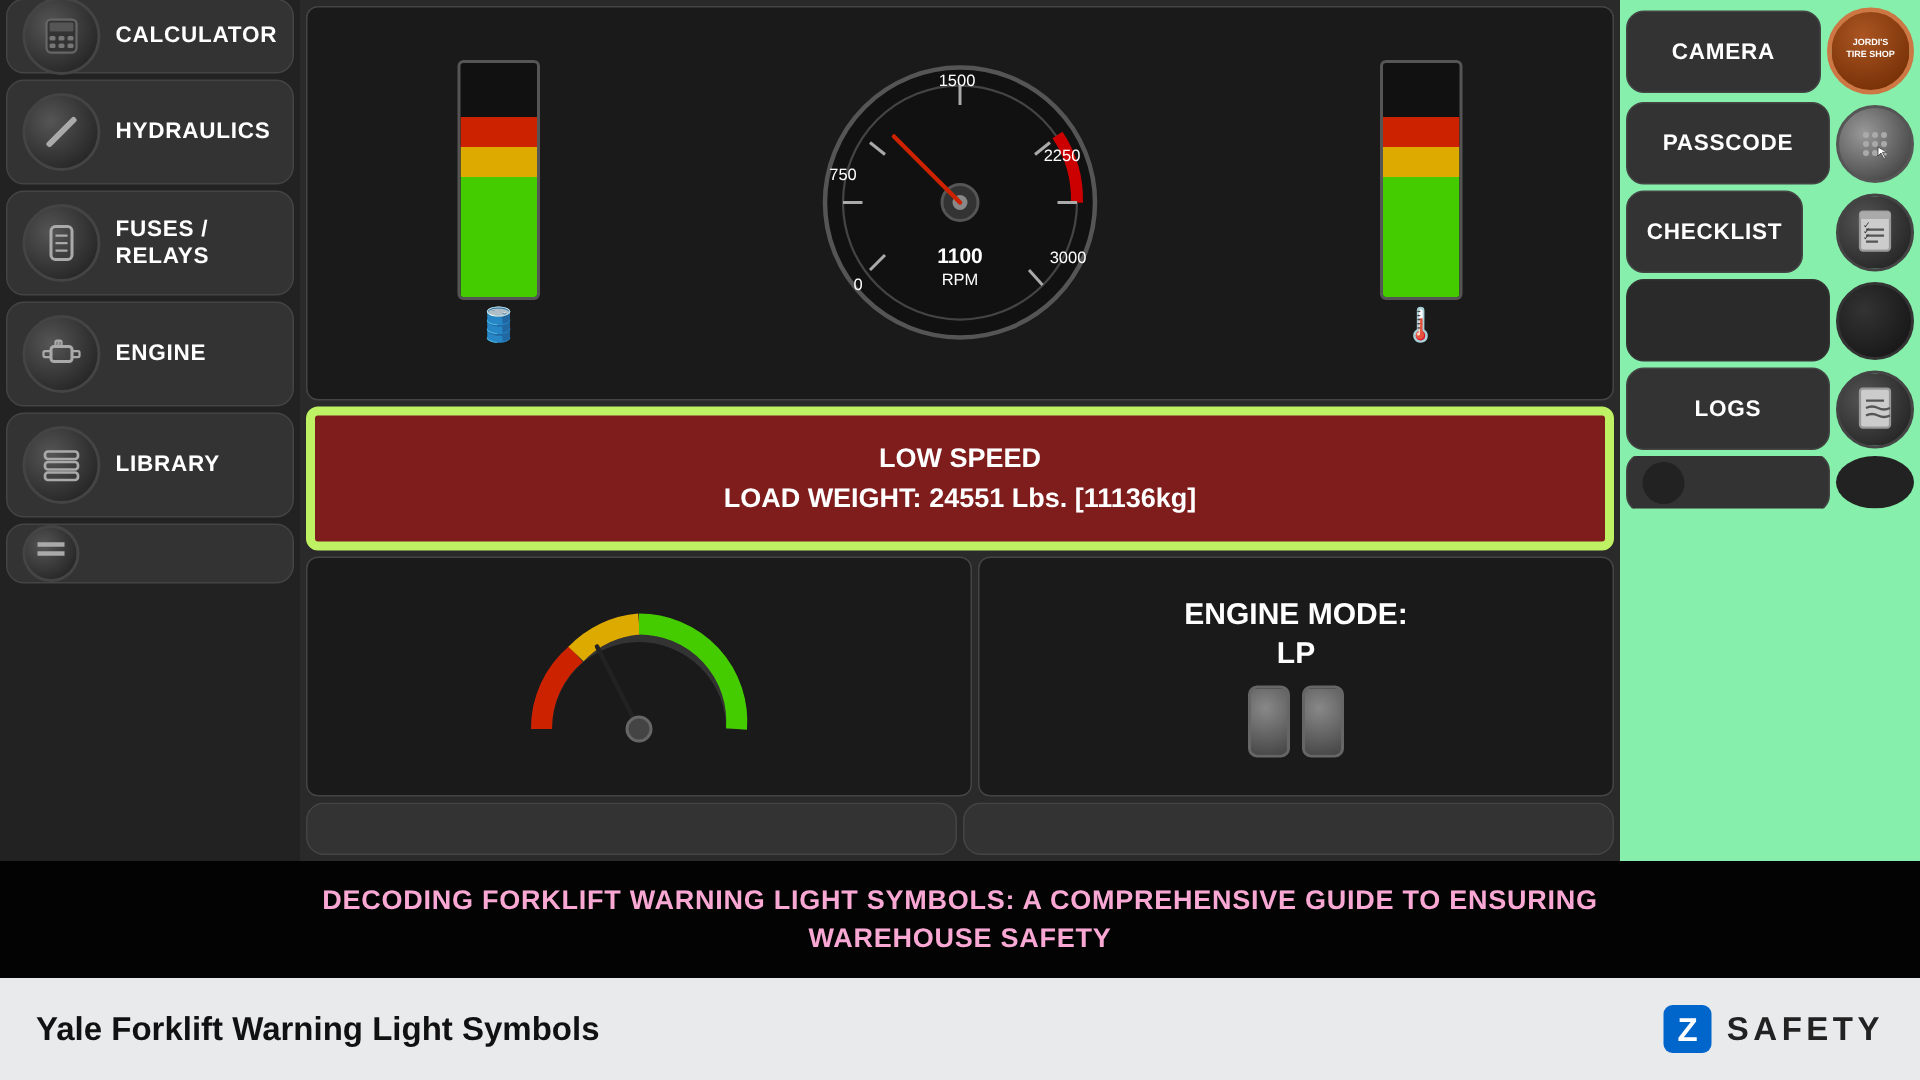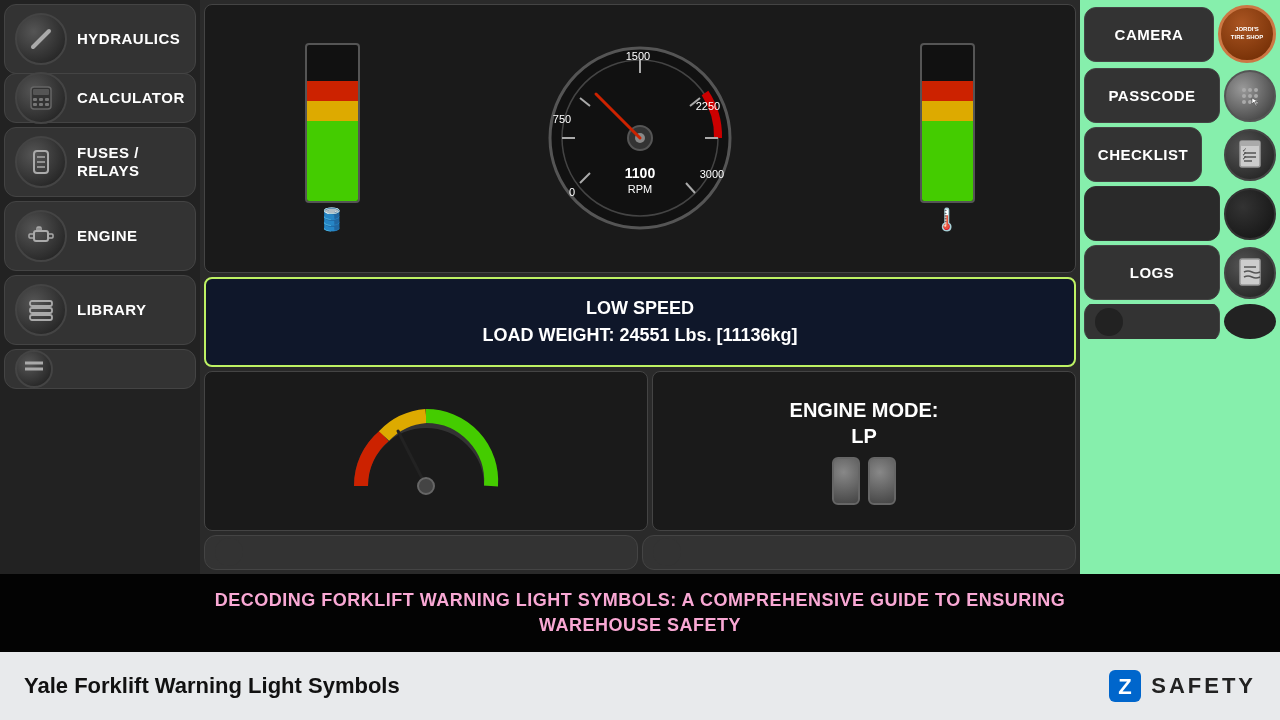--- a/index.html
+++ b/index.html
@@ -121,22 +121,22 @@
       position: relative;
     }
 
     .tacho-svg {
       width: 200px;
       height: 200px;
     }
 
     
     .info-panel {
-      background: #0f172a;
-      border: 2px solid #bef264;
+      background: #7f1d1d;
+      border: 6px solid #bef264;
       border-radius: 8px;
       padding: 15px;
       text-align: center;
       min-height: 90px;
       display: flex;
       flex-direction: column;
       align-items: center;
       justify-content: center;
     }
 
@@ -348,46 +348,46 @@
     }
   </style>
 </head>
 <body>
 
 <div class="main-container">
   <div class="dashboard">
     <div class="dashboard-content">
 
       <div class="left-sidebar">
-
-        <div class="nav-btn">
-          <div class="nav-icon">
-            <svg width="28" height="28" viewBox="0 0 28 28">
-              <line x1="6" y1="22" x2="22" y2="6" stroke="#aaa" stroke-width="4" stroke-linecap="round"></line>
-            </svg>
-          </div>
-          <span class="nav-label">HYDRAULICS</span>
-        </div>
 
         <div class="nav-btn" style="height:50px; min-height:auto; margin-top:-5px;">
           <div class="nav-icon">
             <svg width="28" height="28" viewBox="0 0 28 28">
               <rect x="4" y="3" width="20" height="22" rx="3" fill="#333" stroke="#666" stroke-width="1.5"></rect>
               <rect x="6" y="5" width="16" height="6" rx="1" fill="#555"></rect>
               <rect x="6" y="14" width="4" height="3" rx="1" fill="#777"></rect>
               <rect x="12" y="14" width="4" height="3" rx="1" fill="#777"></rect>
               <rect x="18" y="14" width="4" height="3" rx="1" fill="#777"></rect>
               <rect x="6" y="19" width="4" height="3" rx="1" fill="#777"></rect>
               <rect x="12" y="19" width="4" height="3" rx="1" fill="#777"></rect>
               <rect x="18" y="19" width="4" height="3" rx="1" fill="#777"></rect>
             </svg>
           </div>
           <span class="nav-label">CALCULATOR</span>
         </div>
 
+        <div class="nav-btn">
+          <div class="nav-icon">
+            <svg width="28" height="28" viewBox="0 0 28 28">
+              <line x1="6" y1="22" x2="22" y2="6" stroke="#aaa" stroke-width="4" stroke-linecap="round"></line>
+            </svg>
+          </div>
+          <span class="nav-label">HYDRAULICS</span>
+        </div>
+
         <div class="nav-btn" style="min-height:65px;">
           <div class="nav-icon">
             <svg width="30" height="30" viewBox="0 0 30 30">
               <rect x="8" y="4" width="14" height="22" rx="3" fill="none" stroke="#aaa" stroke-width="2"></rect>
               <line x1="11" y1="10" x2="19" y2="10" stroke="#aaa" stroke-width="1.5"></line>
               <line x1="11" y1="15" x2="19" y2="15" stroke="#aaa" stroke-width="1.5"></line>
               <line x1="11" y1="20" x2="19" y2="20" stroke="#aaa" stroke-width="1.5"></line>
             </svg>
           </div>
           <span class="nav-label" style="white-space:pre-line;">FUSES /

